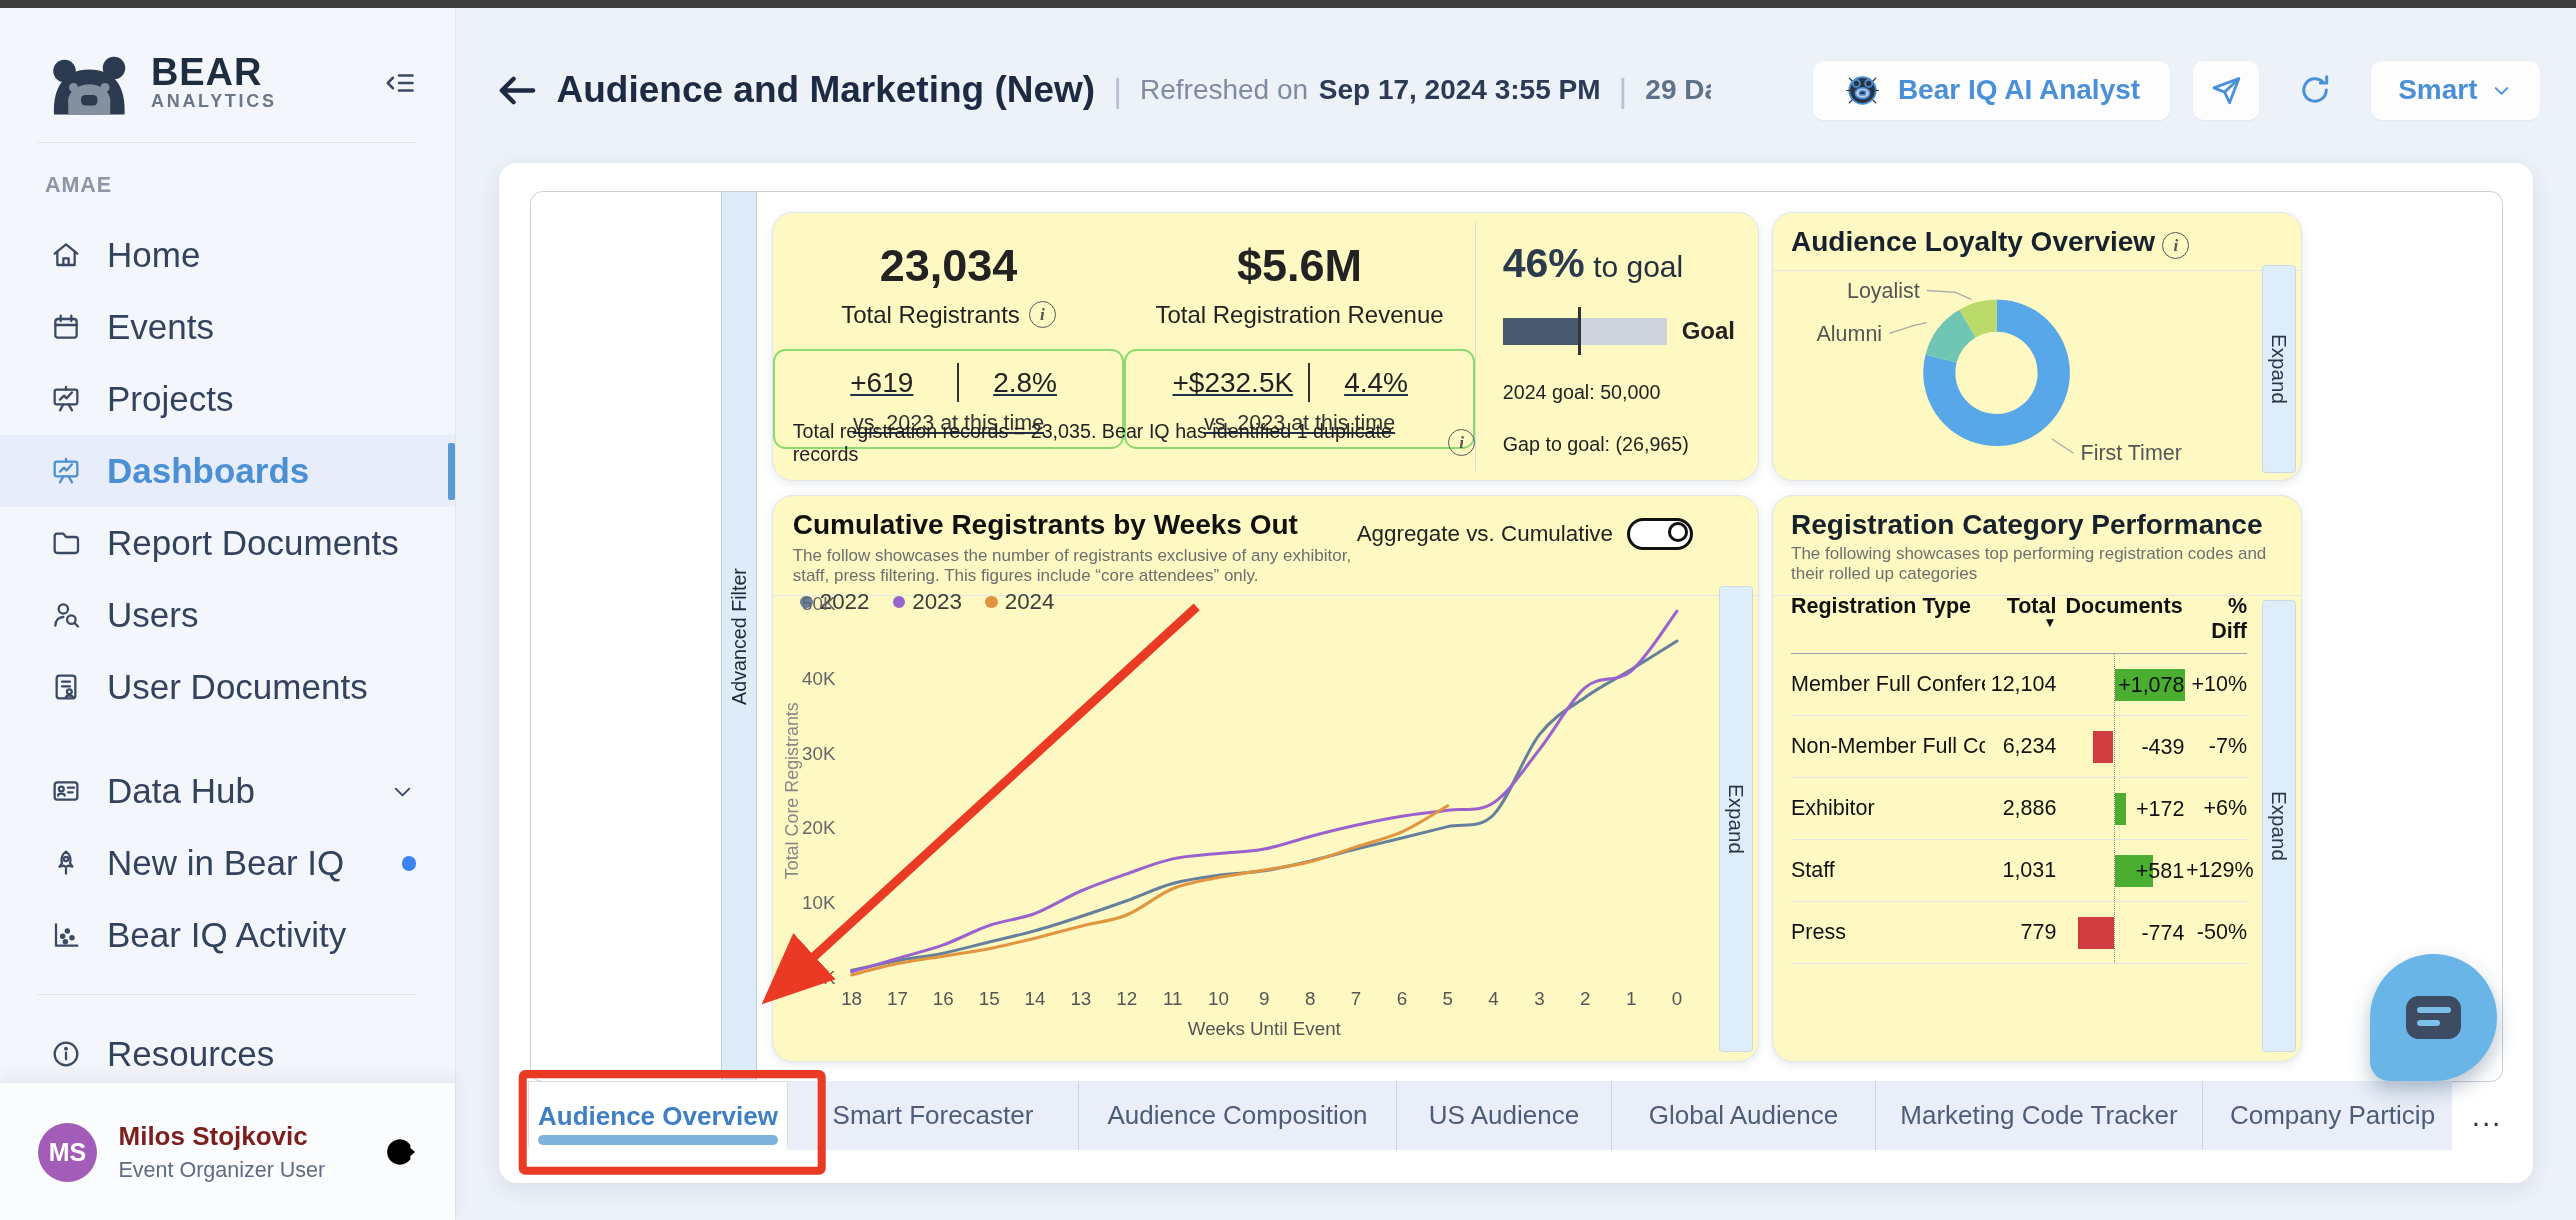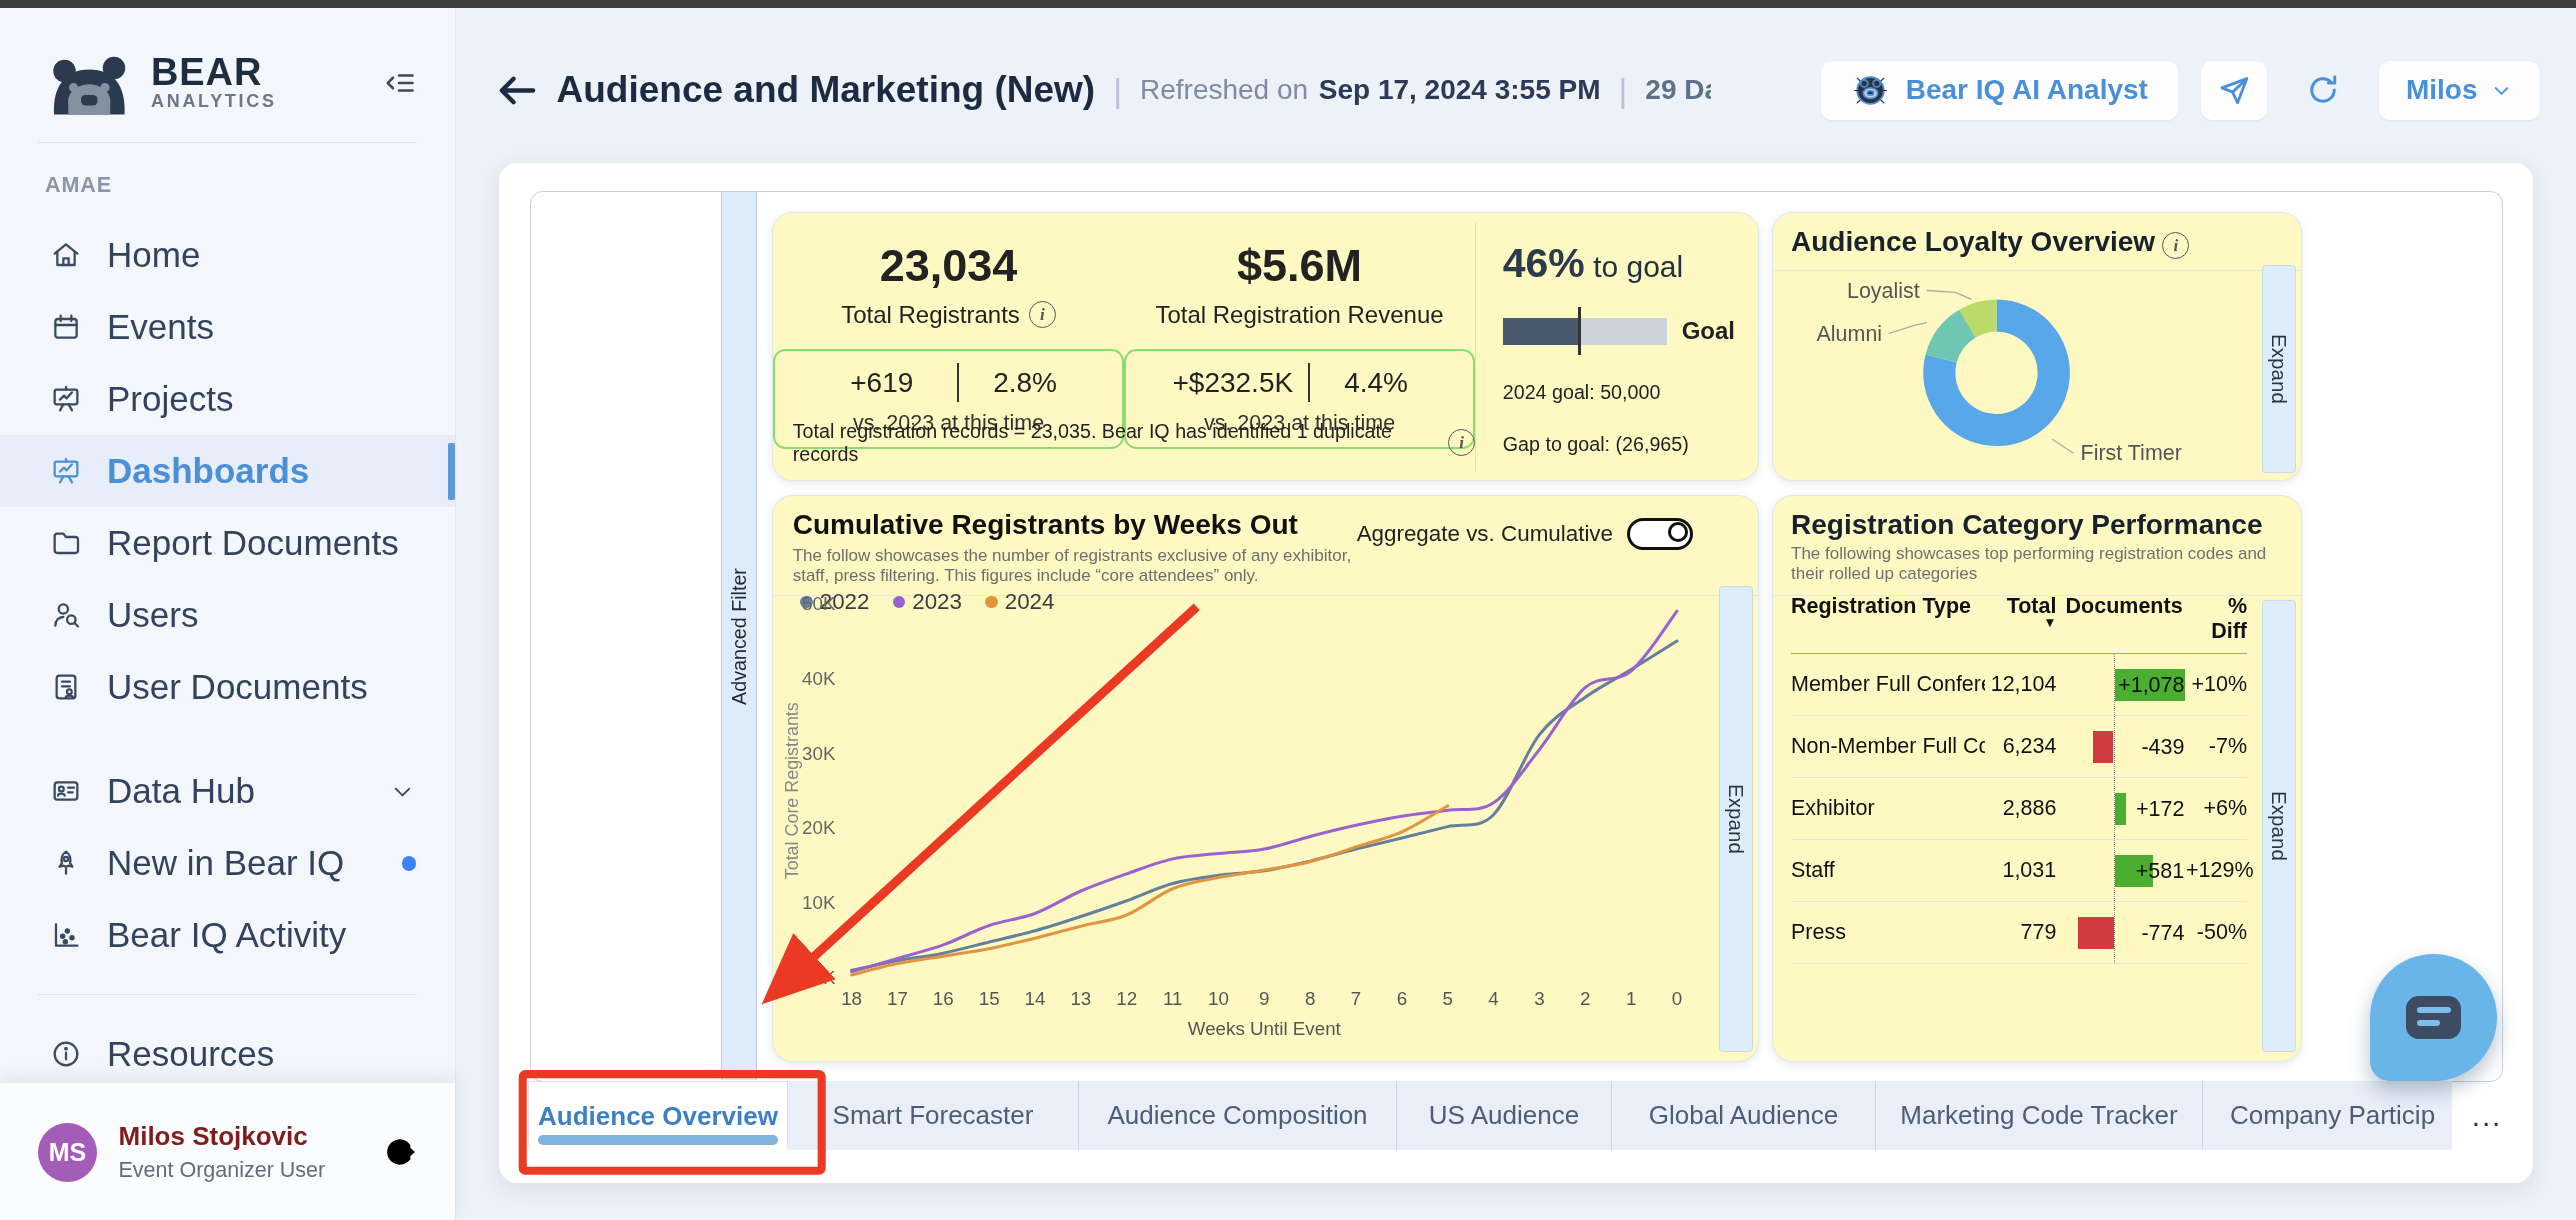--- a/index.html
+++ b/index.html
@@ -63,21 +63,21 @@
   .expand-strip { position:absolute; right:5.4px; width:34px; background:#ddeefa; border:0.9px solid #ccd9e4; border-radius:3.6px; display:flex; align-items:center; justify-content:center; cursor:pointer; }
   .expand-strip span { writing-mode:vertical-rl; font-size:20.6px; color:#2a3646; }
 
   
   .kpi-card { left:772px; top:212px; width:987px; height:269px; display:flex; }
   .kpi-left { flex:1; position:relative; display:flex; padding:21.5px 0 0 0; }
   .kpi-col { width:50%; display:flex; flex-direction:column; align-items:center; }
   .kpi-value { font-size:45px; font-weight:bold; color:#222; margin-top:5.4px; }
   .kpi-label-row { display:flex; align-items:center; gap:9px; margin-top:9px; font-size:24px; color:#222; }
   .info-i { display:inline-flex; width:27px; height:27px; border:1.8px solid #555; border-radius:50%; color:#555; font-size:17px; align-items:center; justify-content:center; font-family:"Liberation Serif", serif; font-style:italic; font-weight:bold; flex:none; }
-  .green-box { margin-top:19.7px; border:2.7px solid #8bdb70; border-radius:12.5px; width:351px; padding:12.5px 9px 10.7px 9px; text-align:center; }
+  .green-box { margin-top:19.7px; border:2.7px solid #8bdb70; border-radius:12.5px; width:351px; padding:12.5px 9px 10.7px 9px; text-align:center;text-decoration:underline; }
   .gb-row { display:flex; align-items:center; justify-content:center; gap:0; font-size:28px; color:#222; }
   .gb-delta { width:46%; text-align:center; }
   .gb-bar { width:1.8px; height:39px; background:#333; }
   .gb-pct { width:40%; text-align:center; }
   .gb-vs { font-size:21.5px; color:#333; margin-top:9px; }
   .kpi-footnote { position:absolute; left:19.7px; bottom:14.3px; display:flex; align-items:center; gap:4px; font-size:19.7px; color:#222; }
   .kpi-divider { width:0.9px; background:#d9dde4; margin:9px 0; }
   .goal-sec { width:329px; padding:27px 23px 0 27px; }
   .goal-head { font-size:30px; color:#22303f; }
   .goal-head b { font-size:41px; font-weight:bold; color:#2b3a4d; }
@@ -326,21 +326,21 @@
             <path d="M11 13.5 L21 4"></path>
           </svg>
       </div>
       <div class="hbtn iconbtn" style="background:transparent; box-shadow:none;">
         <svg width="36" height="36" viewBox="0 0 24 24">
             <path d="M19.5 12 a7.5 7.5 0 1 1 -2.2-5.3"></path>
             <path d="M19.8 3.2 v4.2 h-4.2"></path>
           </svg>
       </div>
       <div class="hbtn export">
-        <span>Milos</span>
+        <span>Smart</span>
         <svg width="23" height="23" viewBox="0 0 24 24">
             <path d="M6 9.5 l6 6 6-6"></path>
           </svg>
       </div>
     </div>
   </div>
 
   <div class="main-card"></div>
   <div class="inner-panel"></div>
   <div class="adv-filter">

